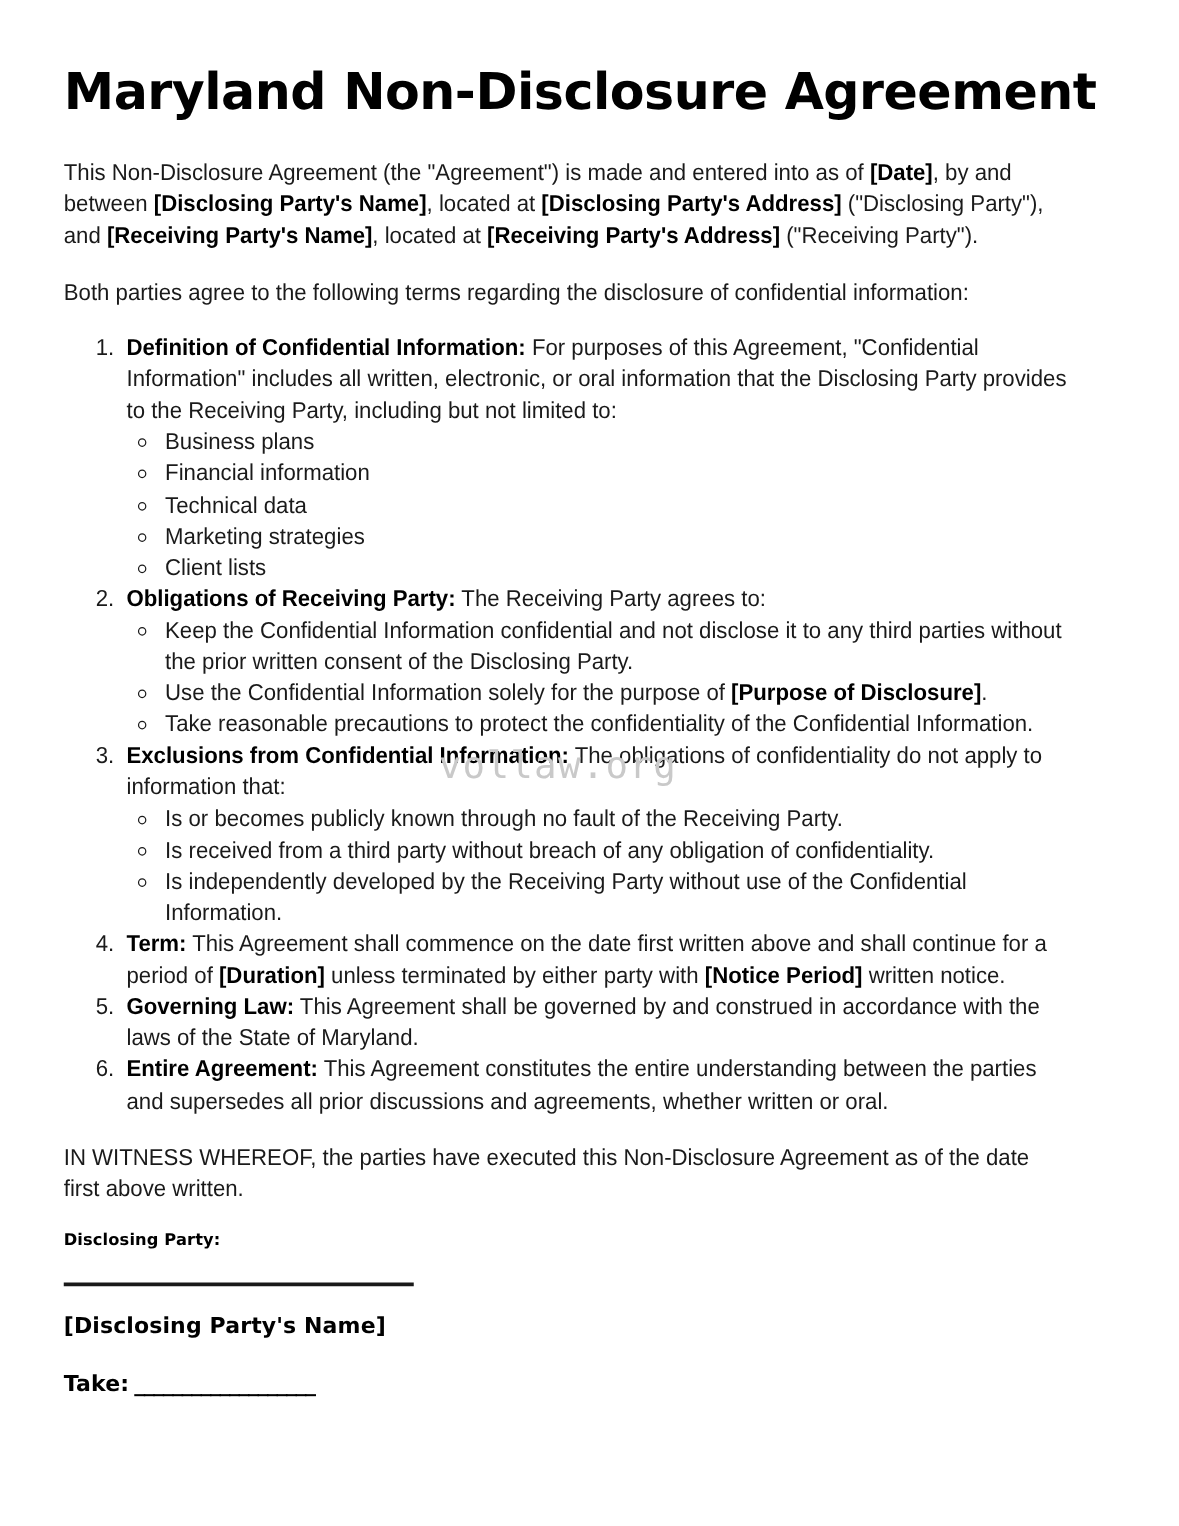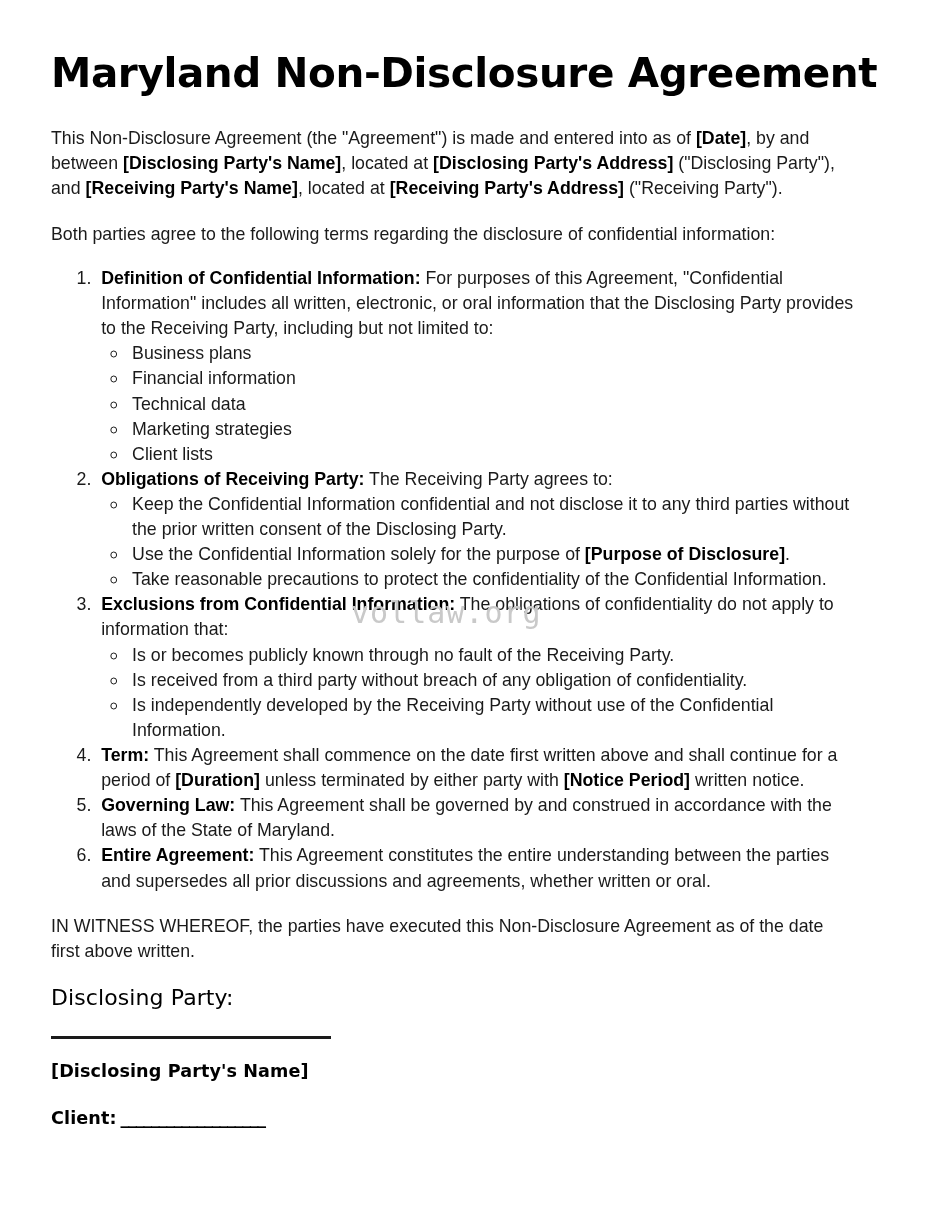--- a/index.html
+++ b/index.html
@@ -78,22 +78,22 @@
     padding-left: 4px;
     max-width: 800px;
   }
 
   
   .sig-block {
     margin-top: 22px;
     font-family: "DejaVu Sans", sans-serif;
   }
   .sig-heading {
-    font-weight: normal;
-    font-size: 22px;
+    font-weight: bold;
+    font-size: 13px;
     margin: 0 0 26px 0;
     letter-spacing: 0.1px;
   }
   .sig-rule {
     width: 280px;
     height: 3px;
     background: #1a1a1a;
     margin: 0 0 22px 0;
   }
   .sig-name {
@@ -190,18 +190,18 @@
     </ol>
 
     <p class="para">IN WITNESS WHEREOF, the parties have executed this Non-Disclosure Agreement as of the date first above written.</p>
 
   </div>
 
   <div class="sig-block">
     <div class="sig-heading">Disclosing Party:</div>
     <div class="sig-rule"></div>
     <div class="sig-name">[Disclosing Party's Name]</div>
-    <div class="sig-title"><span>Client:</span><span class="blank">___________________</span></div>
+    <div class="sig-title"><span>Take:</span><span class="blank">___________________</span></div>
   </div>
 
   <div class="watermark">vollaw.org</div>
 
 </div>
 
 </body></html>

